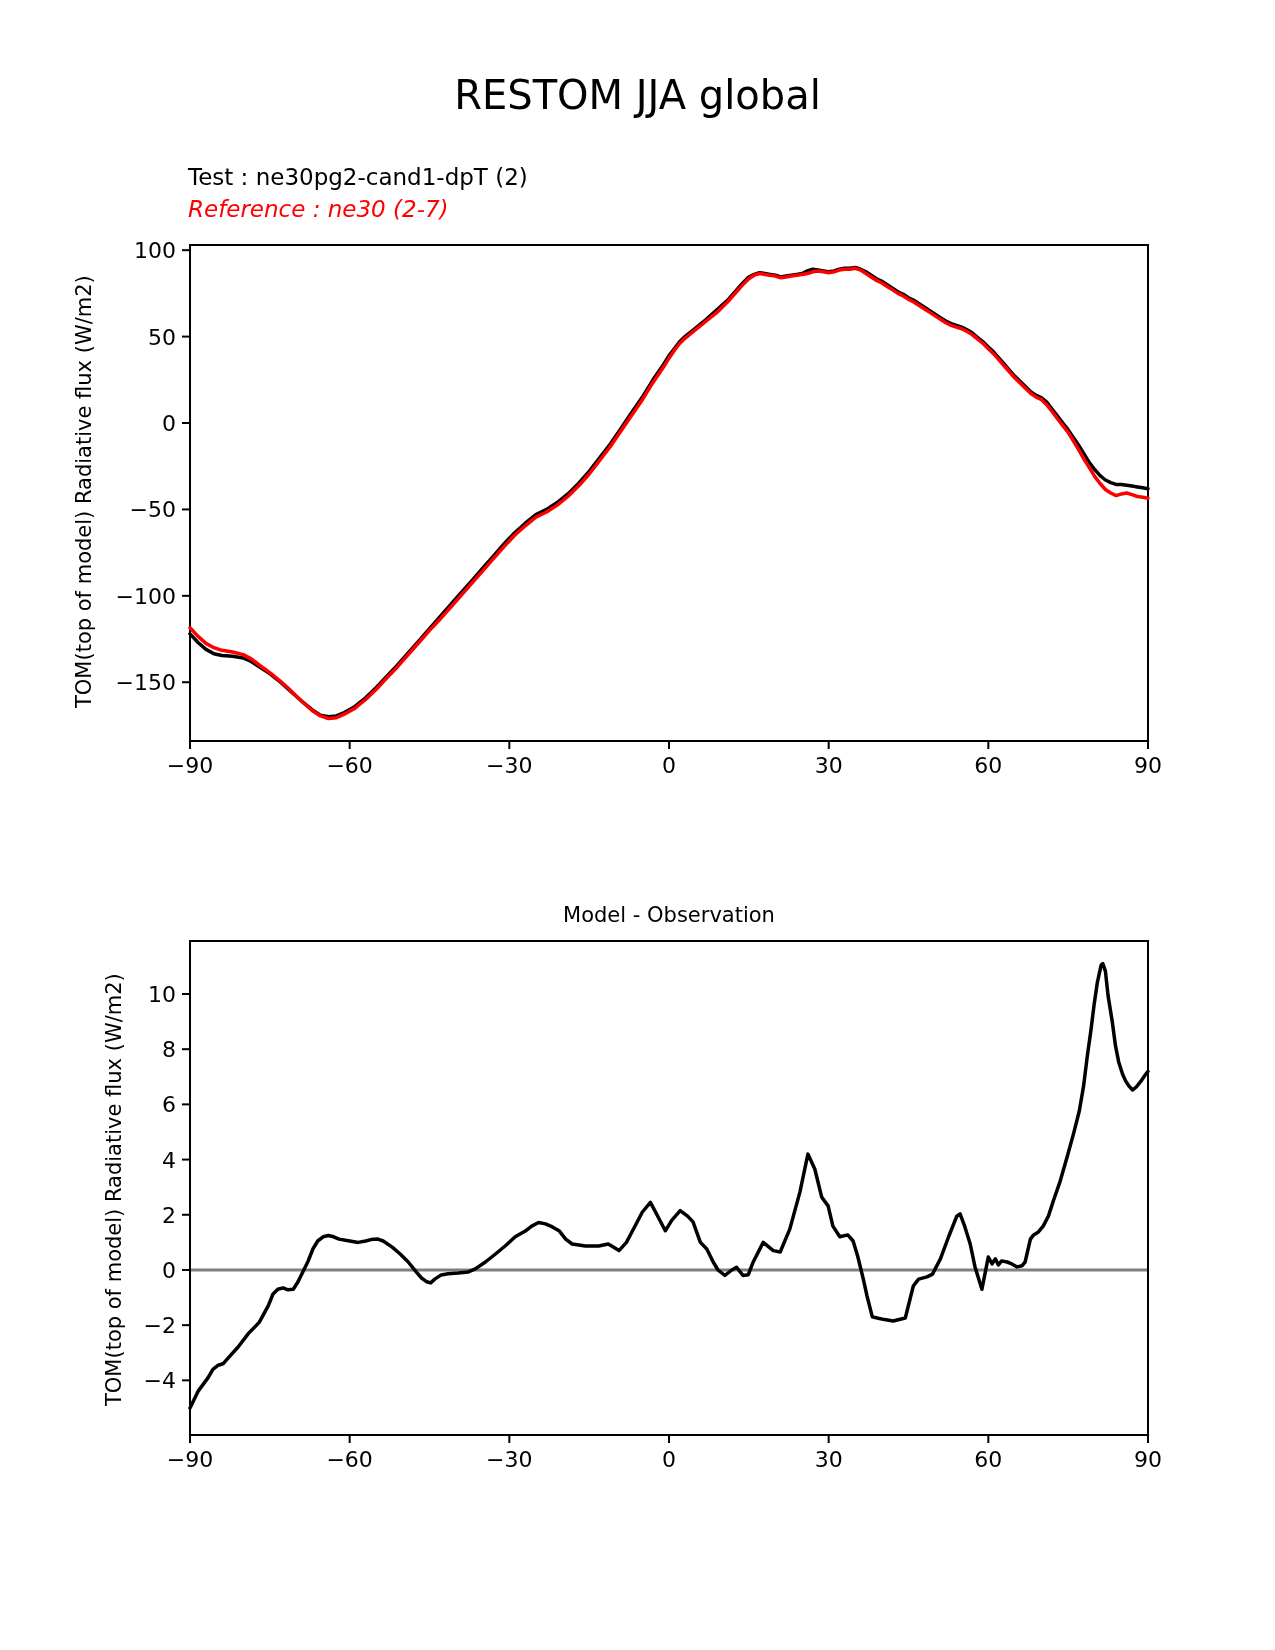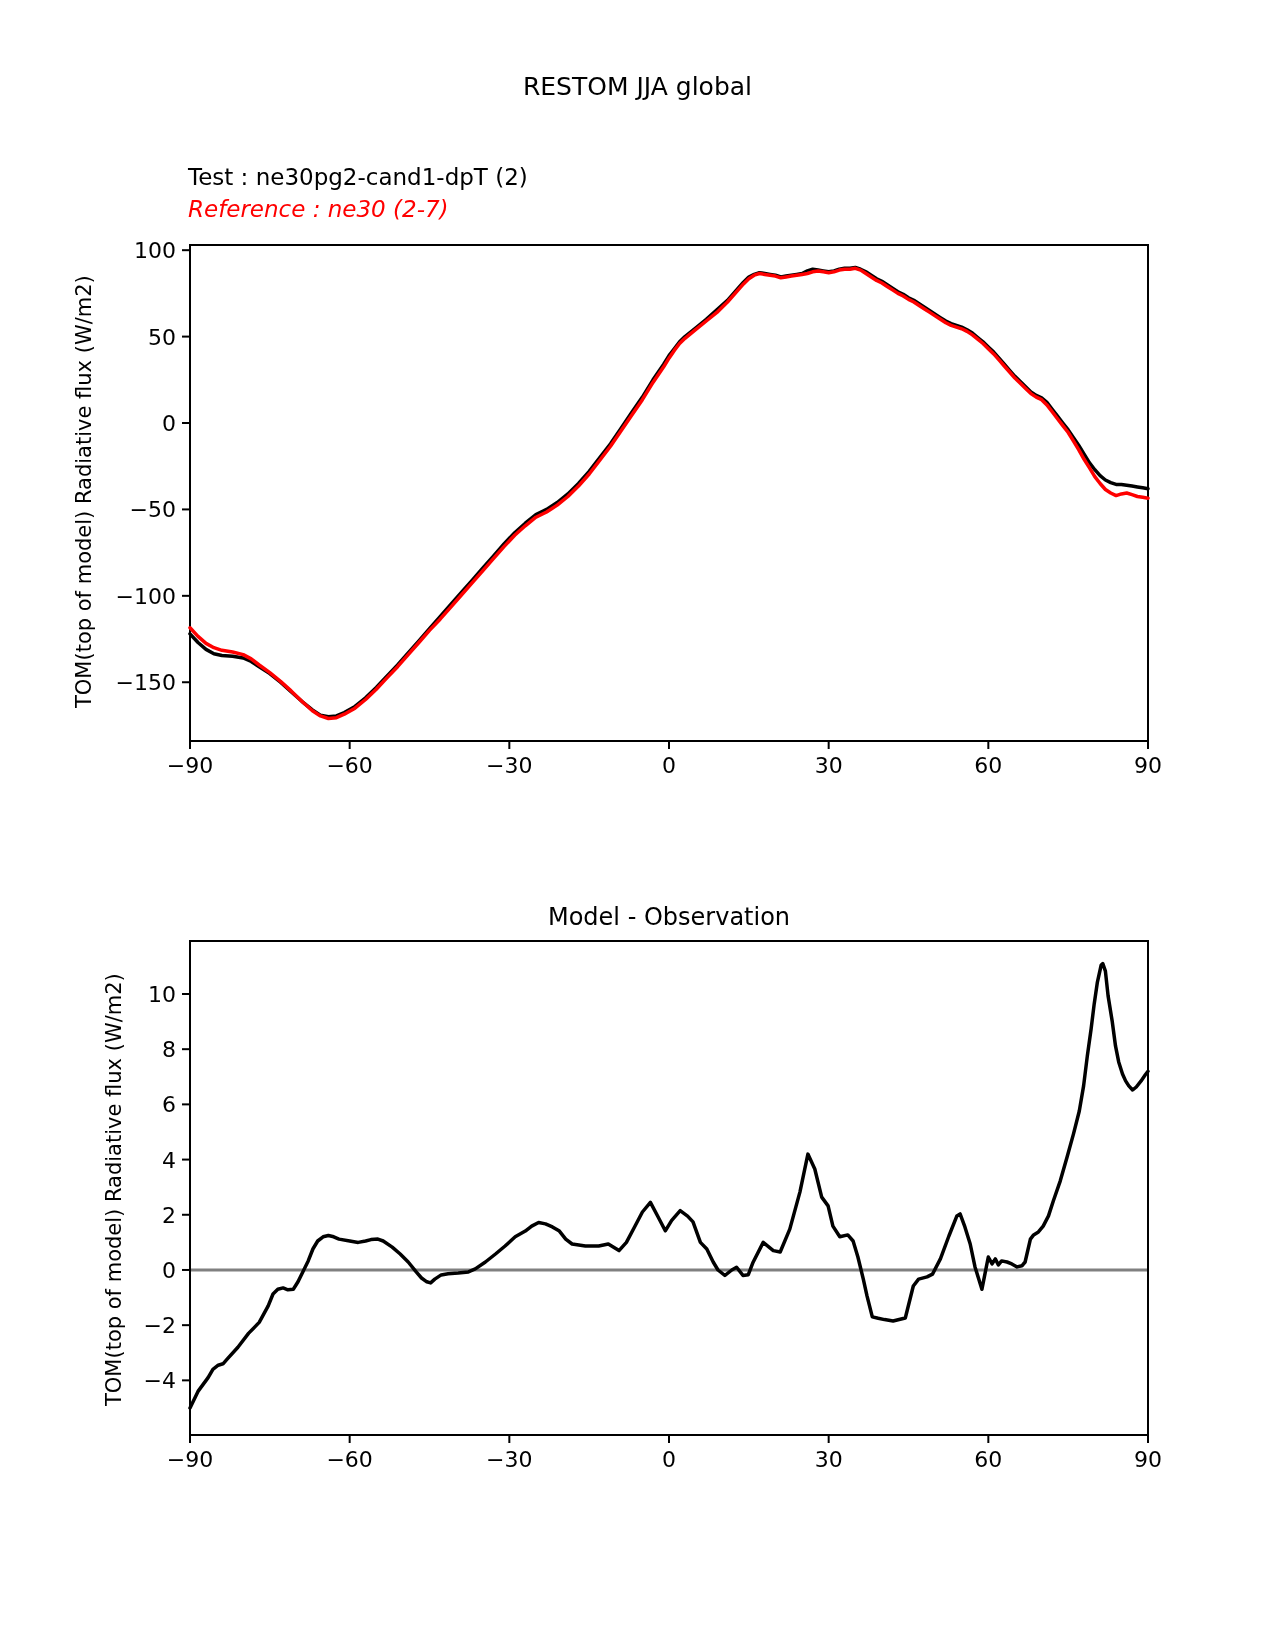--- a/index.html
+++ b/index.html
@@ -1,21 +1,21 @@
 <!DOCTYPE html>
 <html><head>
 <meta charset="utf-8">
 <style>
   html,body{margin:0;padding:0;background:#ffffff;}
   body{width:1275px;height:1650px;position:relative;font-family:"DejaVu Sans",sans-serif;color:#000;}
   .abs{position:absolute;}
-  #page-title{top:72px;left:0;width:1275px;text-align:center;font-size:25px;color:#000;}
+  #page-title{top:72px;left:0;width:1275px;text-align:center;font-size:40px;color:#000;}
   #legend-test{top:164px;left:188px;font-size:23px;color:#000000;text-align:right;}
   #legend-ref{top:196px;left:188px;font-size:23px;color:#ff0000;font-style:italic;}
-  #subplot2-title{top:903px;left:190px;width:958px;text-align:center;font-size:24px;color:#000;}
+  #subplot2-title{top:903px;left:190px;width:958px;text-align:center;font-size:21px;color:#000;}
   .ylab{font-size:21px;white-space:nowrap;transform:rotate(-90deg);transform-origin:left top;}
   #ylab1{top:708px;left:72px;}
   #ylab2{top:1406px;left:102px;}
   svg text{font-family:"DejaVu Sans",sans-serif;fill:#000;}
 </style>
 </head>
 <body>
 
 <div class="abs" id="page-title">RESTOM JJA global</div>
 <div class="abs" id="legend-test">Test : ne30pg2-cand1-dpT (2)</div>

